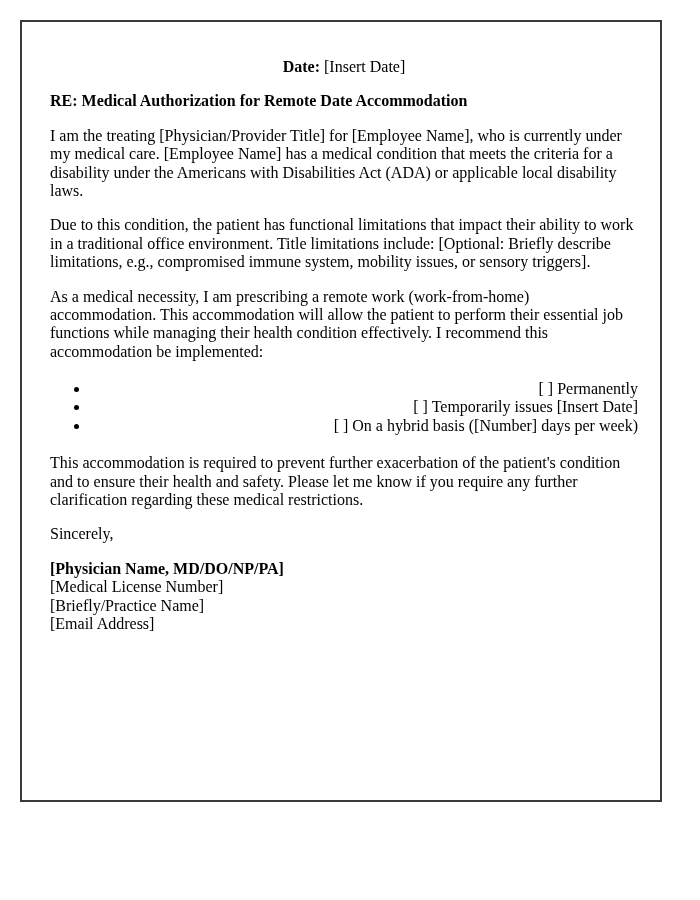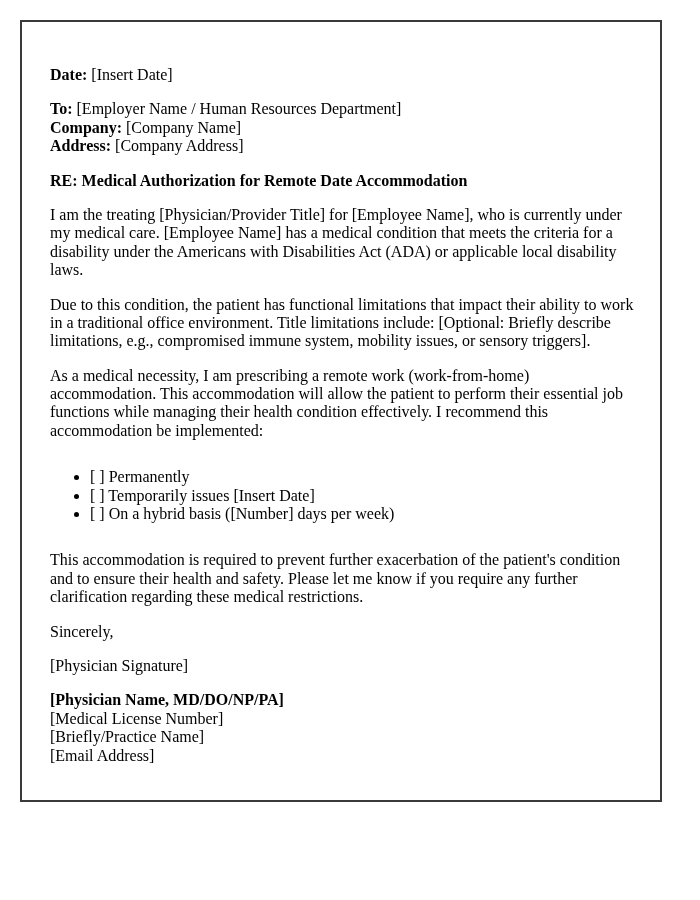--- a/index.html
+++ b/index.html
@@ -25,80 +25,67 @@
     box-sizing: border-box;
     border: 2px solid #3a3a3a;
     padding: 28px 22px 22px 28px;
     background: #ffffff;
     overflow: hidden;
   }
   .para {
     margin: 16px 0;
   }
   .para:first-child {
-    margin-top: 16px;
+    margin-top: 8px;
+    text-align: center;
   }
   .b {
     font-weight: bold;
   }
   ul.options {
-    margin: 28px 0;
+    margin: 19px 0;
     padding-left: 40px;
     list-style-type: disc;
+    text-align: right;
   }
   ul.options li {
     margin: 0;
     padding: 0;
   }
 </style>
 </head>
 <body>
 
 <div class="document">
 
   <div class="para">
     <span class="b">Date:</span>
     <span>[Insert Date]</span>
   </div>
 
-  <div class="para">
-    <div>
-      <span class="b">To:</span>
-      <span>[Employer Name / Human Resources Department]</span>
-    </div>
-    <div>
-      <span class="b">Company:</span>
-      <span>[Company Name]</span>
-    </div>
-    <div>
-      <span class="b">Address:</span>
-      <span>[Company Address]</span>
-    </div>
-  </div>
 
   <div class="para b">RE: Medical Authorization for Remote Date Accommodation</div>
 
 
   <div class="para">I am the treating [Physician/Provider Title] for [Employee Name], who is currently under my medical care. [Employee Name] has a medical condition that meets the criteria for a disability under the Americans with Disabilities Act (ADA) or applicable local disability laws.</div>
 
   <div class="para">Due to this condition, the patient has functional limitations that impact their ability to work in a traditional office environment. Title limitations include: [Optional: Briefly describe limitations, e.g., compromised immune system, mobility issues, or sensory triggers].</div>
 
   <div class="para">As a medical necessity, I am prescribing a remote work (work-from-home) accommodation. This accommodation will allow the patient to perform their essential job functions while managing their health condition effectively. I recommend this accommodation be implemented:</div>
 
   <ul class="options">
     <li>[ ] Permanently</li>
     <li>[ ] Temporarily issues [Insert Date]</li>
     <li>[ ] On a hybrid basis ([Number] days per week)</li>
   </ul>
 
   <div class="para">This accommodation is required to prevent further exacerbation of the patient's condition and to ensure their health and safety. Please let me know if you require any further clarification regarding these medical restrictions.</div>
 
   <div class="para">Sincerely,</div>
 
-  <div class="para">[Physician Signature]</div>
 
   <div class="para">
     <div class="b">[Physician Name, MD/DO/NP/PA]</div>
     <div>[Medical License Number]</div>
     <div>[Briefly/Practice Name]</div>
     <div>[Email Address]</div>
   </div>
 
 </div>
 

